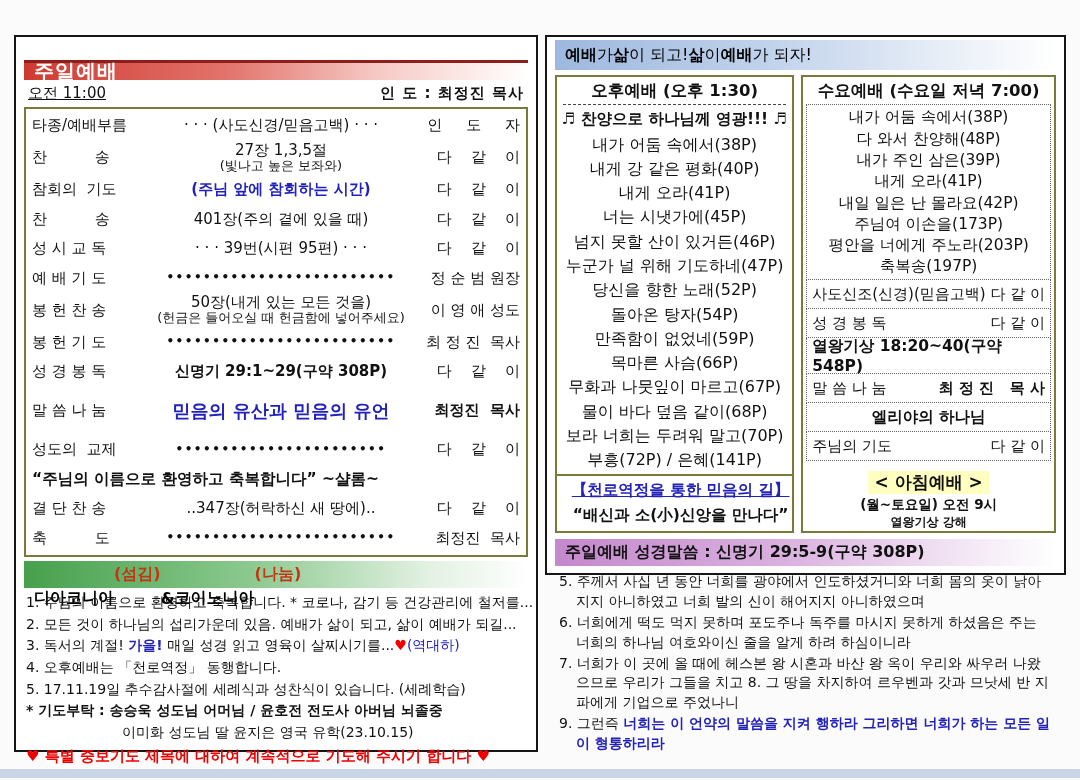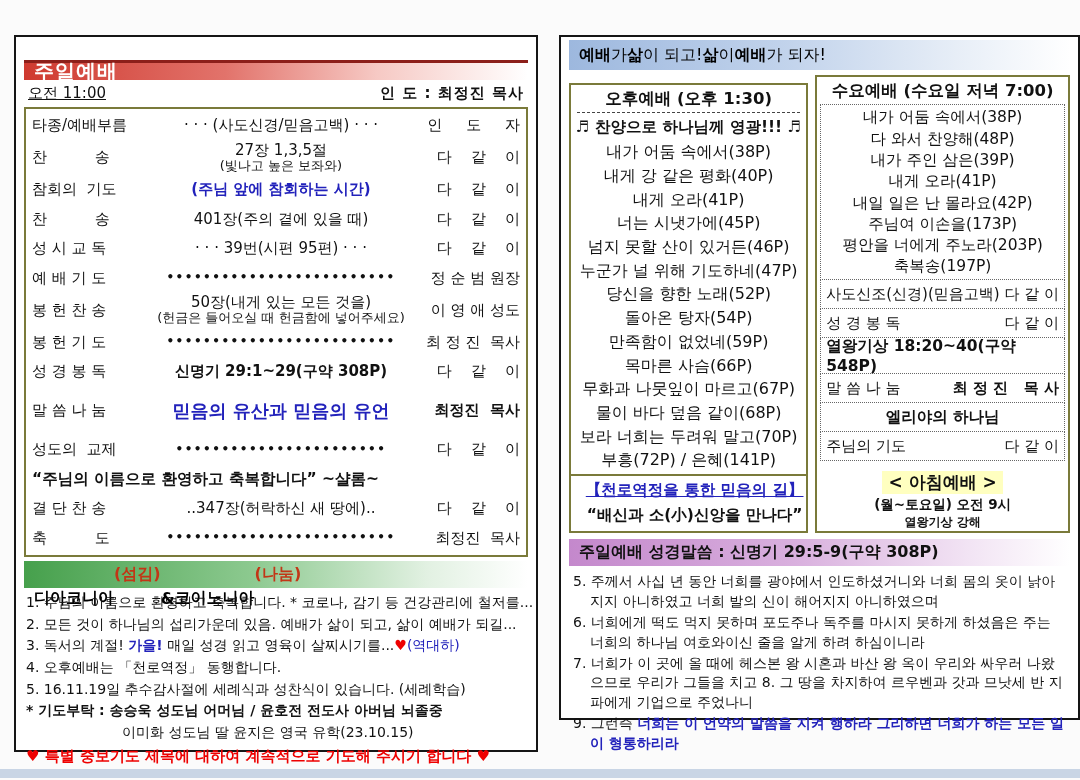--- a/index.html
+++ b/index.html
@@ -4,21 +4,21 @@
 <style>
   html,body{margin:0;padding:0;}
   body{
     width:1080px;height:780px;position:relative;
     background:#fbfbfb;
     font-family:"DejaVu Sans","Liberation Sans",sans-serif;
     color:#111;overflow:hidden;
   }
   .page{position:absolute;top:35px;background:#fff;border:2px solid #151515;box-sizing:border-box;}
   .page-left{left:14px;width:524px;height:717px;padding:3px 8px;}
-  .page-right{left:559px;width:521px;height:685px;padding:3px 8px;}
+  .page-right{left:545px;width:521px;height:540px;padding:3px 8px;}
   .bottom-strip{position:absolute;left:0;bottom:2px;width:1080px;height:9px;background:#c9d5e5;}
 
   
   .banner{box-sizing:border-box;display:flex;align-items:center;padding:0 10px;}
   .banner-red{
     height:20px;margin-top:20px;
     border-top:3px solid #8c1f1a;
     background:linear-gradient(90deg,#cf3a30 0%,#e2736b 40%,#f6c9c4 70%,#ffffff 100%);
   }
   .banner-red .ko{font-weight:bold;color:#fff;font-size:20px;letter-spacing:1px;}
@@ -71,21 +71,21 @@
   .ann .hl{color:#2222bb;font-weight:bold;}
   .ann .heart{color:#e00;}
   .ann .ref{color:#2222bb;}
   .ann .bold{font-weight:bold;}
   .pray-indent{padding-left:96px;}
   .heart-line{color:#e00;font-weight:bold;font-size:15px;margin-top:1px;}
 
   
   .cols{display:flex;gap:7px;margin-top:5px;height:458px;}
   .col{border:2px solid #7a7a3a;box-sizing:border-box;background:#fff;display:flex;flex-direction:column;}
-  .col-afternoon{width:245px;margin-top:8px;}
+  .col-afternoon{width:245px;}
   .col-wednesday{flex:1;}
   .col-title{font-weight:bold;font-size:16.5px;text-align:center;padding:3px 0 2px 0;}
   .col-afternoon .col-title{border-bottom:1px dashed #444;margin:0 6px;}
   .praise-head{font-weight:bold;font-size:15.5px;text-align:center;padding:4px 0 0 0;}
   .songs{flex:1;display:flex;flex-direction:column;justify-content:space-around;padding:2px 0;}
   .song{text-align:center;font-size:16px;line-height:1.2;}
   .aft-foot{border-top:2px solid #7a7a3a;padding:4px 2px 5px 14px;text-align:center;}
   .aft-foot .way{color:#2222bb;font-weight:bold;font-size:15.5px;text-decoration:underline;}
   .aft-foot .quote{font-weight:bold;font-size:15.5px;margin-top:4px;}
 
@@ -196,21 +196,21 @@
     <span class="blk"> &amp; </span>
     <span class="blk">코이노니아</span>
     <span class="red">(나눔)</span>
   </div>
 
   <div class="ann">
     <div class="ann-line">1. 주님의 이름으로 환영하고 축복합니다. * 코로나, 감기 등 건강관리에 철저를...</div>
     <div class="ann-line">2. 모든 것이 하나님의 섭리가운데 있음. 예배가 삶이 되고, 삶이 예배가 되길...</div>
     <div class="ann-line"><span>3. 독서의 계절! </span><span class="hl">가을!</span><span> 매일 성경 읽고 영육이 살찌시기를...</span><span class="heart">♥</span><span class="ref">(역대하)</span></div>
     <div class="ann-line">4. 오후예배는 「천로역정」 동행합니다.</div>
-    <div class="ann-line">5. 16.11.19일 추수감사절에 세례식과 성찬식이 있습니다. (세례학습)</div>
+    <div class="ann-line">5. 17.11.19일 추수감사절에 세례식과 성찬식이 있습니다. (세례학습)</div>
     <div class="ann-line bold"> * 기도부탁 : 송승욱 성도님 어머님 / 윤호전 전도사 아버님 뇌졸중</div>
     <div class="ann-line pray-indent">이미화 성도님 딸 윤지은 영국 유학(23.10.15)</div>
     <div class="ann-line heart-line">♥ 특별 중보기도 제목에 대하여 계속적으로 기도해 주시기 합니다 ♥</div>
   </div>
 </div>
 
 <div class="page page-right">
 
   <div class="banner banner-blue">
     <span class="b">예배</span>

